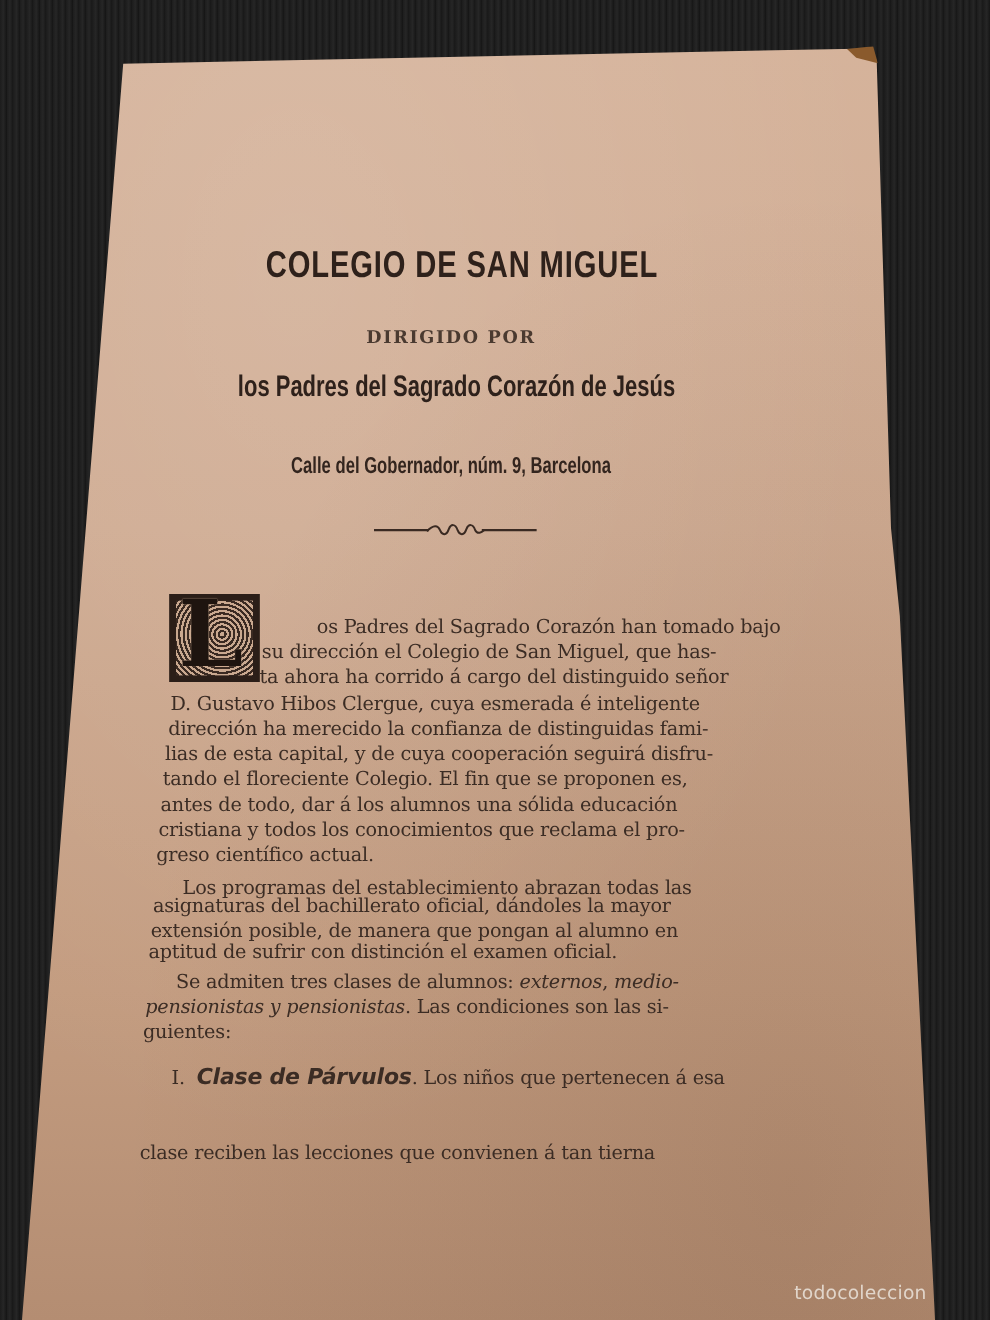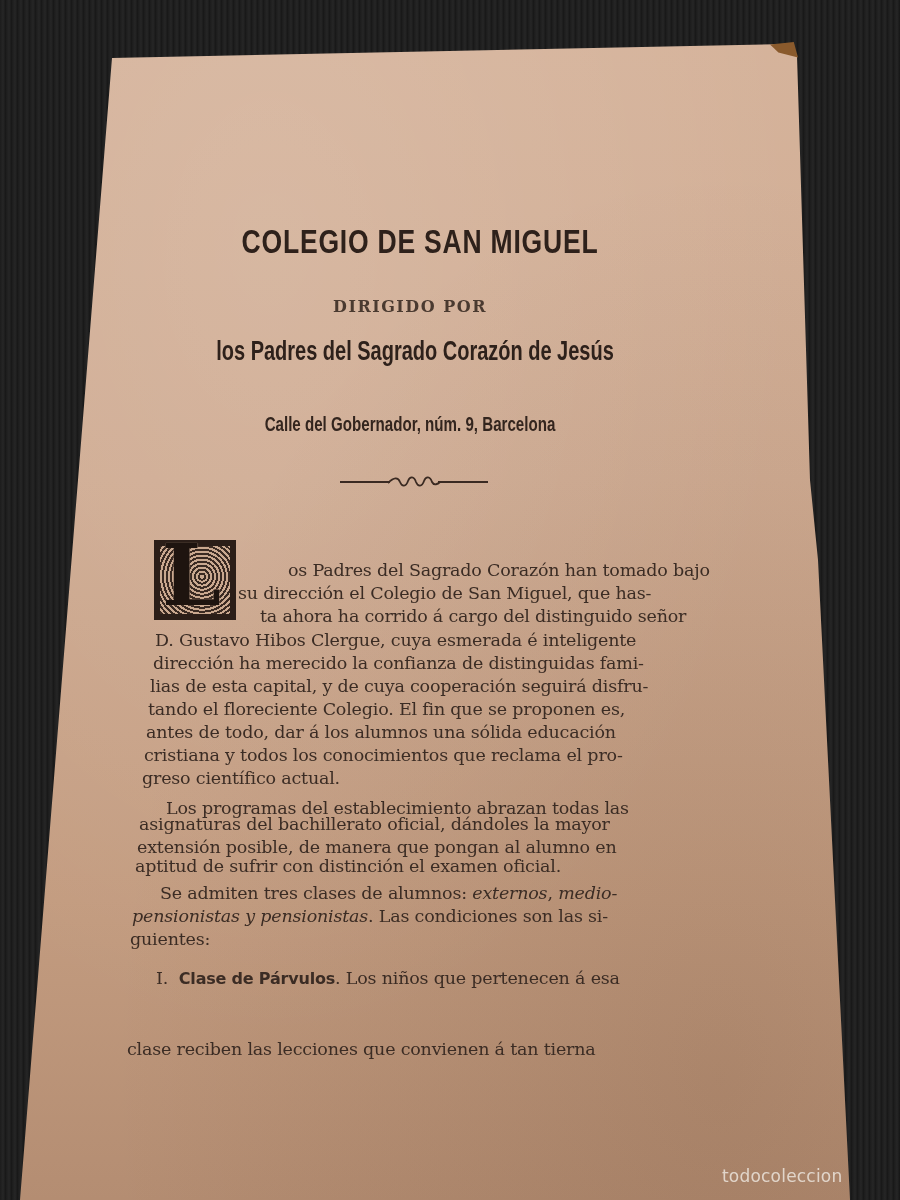--- a/index.html
+++ b/index.html
@@ -64,21 +64,21 @@
     position:absolute; left:6px; top:-8px; font-size:84px; font-weight:bold;
     color:#1e140f; font-family:"DejaVu Serif", serif; line-height:1;
     text-shadow: 0 0 1px #d6b49c;
   }
   .body-text {
     font-family:"DejaVu Serif", serif; font-size:17.5px; line-height:22.8px;
     color:#3b2c24; letter-spacing:-0.2px; white-space:nowrap;
   }
   .line { position:absolute; white-space:nowrap; }
   i { font-style:italic; }
-  b.clase { font-family:"DejaVu Sans", sans-serif; font-weight:bold; font-size:16px; }
+  b.clase { font-family:"DejaVu Sans", sans-serif; font-weight:bold; font-size:20px;font-style:italic; }
   .watermark {
     position:absolute; left:722px; top:1166px;
     font-family:"DejaVu Sans", sans-serif; font-weight:normal; font-size:17px;
     color:rgba(235,228,220,0.85); letter-spacing:0.2px;
   }
 </style>
 </head>
 <body>
 
 <div class="paper"></div>
@@ -96,21 +96,21 @@
 
 <div class="ink dropcap">
   <div class="dropcap-inner"></div>
   <div class="dropcap-letter">L</div>
 </div>
 
 <div class="ink body-text" style="left:0;top:0;">
 
   <div class="line" style="left:240px;top:559px;width:440px;margin-left:48px;">os Padres del Sagrado Corazón han tomado bajo</div>
   <div class="line" style="left:238px;top:582px;width:450px;">su dirección el Colegio de San Miguel, que has-</div>
-  <div class="line" style="left:236px;top:605px;width:450px;margin-left:24px;">ta ahora ha corrido á cargo del distinguido señor</div>
+  <div class="line" style="left:236px;top:605px;width:450px;">ta ahora ha corrido á cargo del distinguido señor</div>
   <div class="line" style="left:155px;top:629px;">D. Gustavo Hibos Clergue, cuya esmerada é inteligente</div>
   <div class="line" style="left:153px;top:652px;">dirección ha merecido la confianza de distinguidas fami-</div>
   <div class="line" style="left:150px;top:675px;">lias de esta capital, y de cuya cooperación seguirá disfru-</div>
   <div class="line" style="left:148px;top:698px;">tando el floreciente Colegio. El fin que se proponen es,</div>
   <div class="line" style="left:146px;top:721px;">antes de todo, dar á los alumnos una sólida educación</div>
   <div class="line" style="left:144px;top:744px;text-align:center;">cristiana y todos los conocimientos que reclama el pro-</div>
   <div class="line" style="left:142px;top:767px;">greso científico actual.</div>
 
   <div class="line" style="left:166px;top:797px;text-align:right;">Los programas del establecimiento abrazan todas las</div>
   <div class="line" style="left:139px;top:813px;">asignaturas del bachillerato oficial, dándoles la mayor</div>

